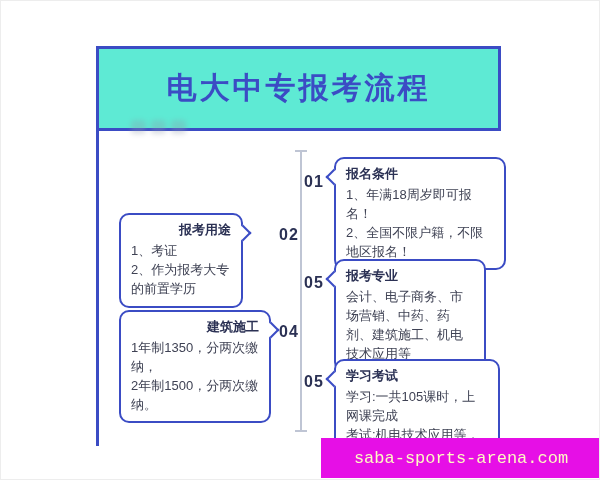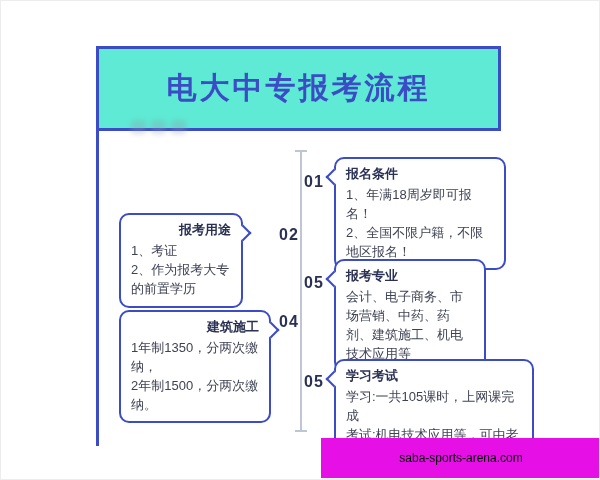--- a/index.html
+++ b/index.html
@@ -77,22 +77,22 @@
   .bubble-line{
     font-size:13px;color:var(--body);line-height:1.45;
   }
   
   .banner{
     position:absolute;left:320px;top:437px;width:280px;height:40px;
     background:var(--magenta);
     display:flex;align-items:center;justify-content:center;
   }
   .banner-text{
-    font-family:Liberation Sans, sans-serif;
-    font-size:12px;color:#000000;
+    font-family:Liberation Mono, monospace;
+    font-size:17px;color:#fef9c3;
   }
 </style>
 </head>
 <body>
 
 <div class="canvas">
 
   <div class="header-box">
     <div class="main-title">电大中专报考流程</div>
   </div>
@@ -124,30 +124,30 @@
     <div class="bubble-line">2、作为报考大专的前置学历</div>
   </div>
 
   <div class="step-number" style="left:303px;top:273px">05</div>
   <div class="bubble right" style="left:333px;top:258px;width:152px">
     <div class="tail"></div>
     <div class="bubble-title">报考专业</div>
     <div class="bubble-line">会计、电子商务、市场营销、中药、药剂、建筑施工、机电技术应用等</div>
   </div>
 
-  <div class="step-number" style="left:278px;top:312px">04</div>
+  <div class="step-number" style="left:278px;top:322px">04</div>
   <div class="bubble left" style="left:118px;top:309px;width:152px">
     <div class="tail"></div>
     <div class="bubble-title">建筑施工</div>
     <div class="bubble-line">1年制1350，分两次缴纳，</div>
     <div class="bubble-line">2年制1500，分两次缴纳。</div>
   </div>
 
   <div class="step-number" style="left:303px;top:372px">05</div>
-  <div class="bubble right" style="left:333px;top:358px;width:200px">
+  <div class="bubble right" style="left:333px;top:358px;width:166px">
     <div class="tail"></div>
     <div class="bubble-title">学习考试</div>
     <div class="bubble-line">学习:一共105课时，上网课完成</div>
     <div class="bubble-line">考试:机电技术应用等，可由老师辅导完成</div>
   </div>
 
   <div class="banner">
     <span class="banner-text">saba-sports-arena.com</span>
   </div>
 

